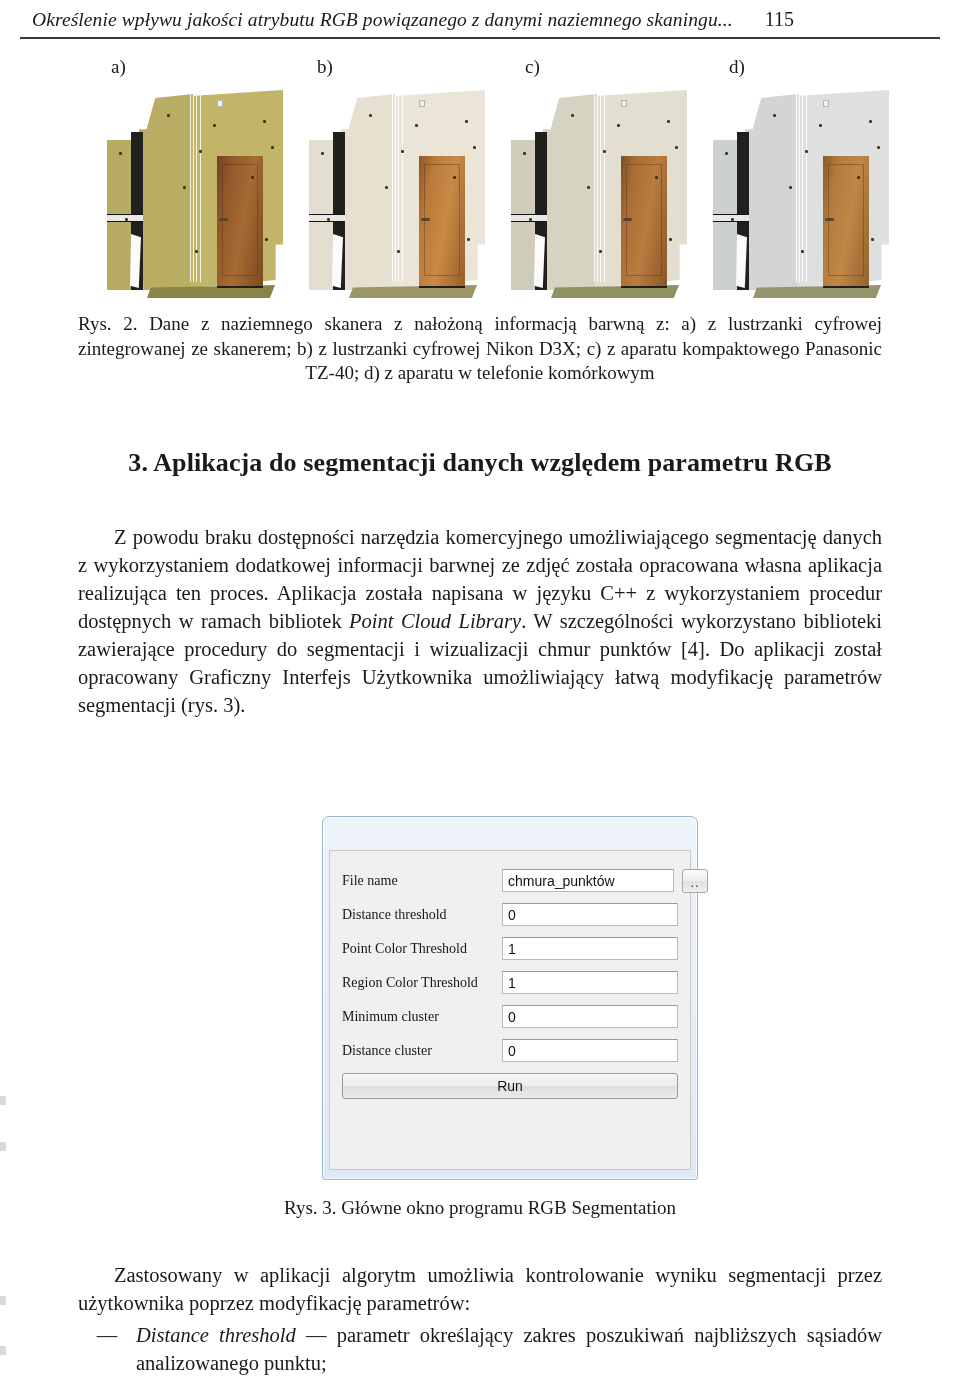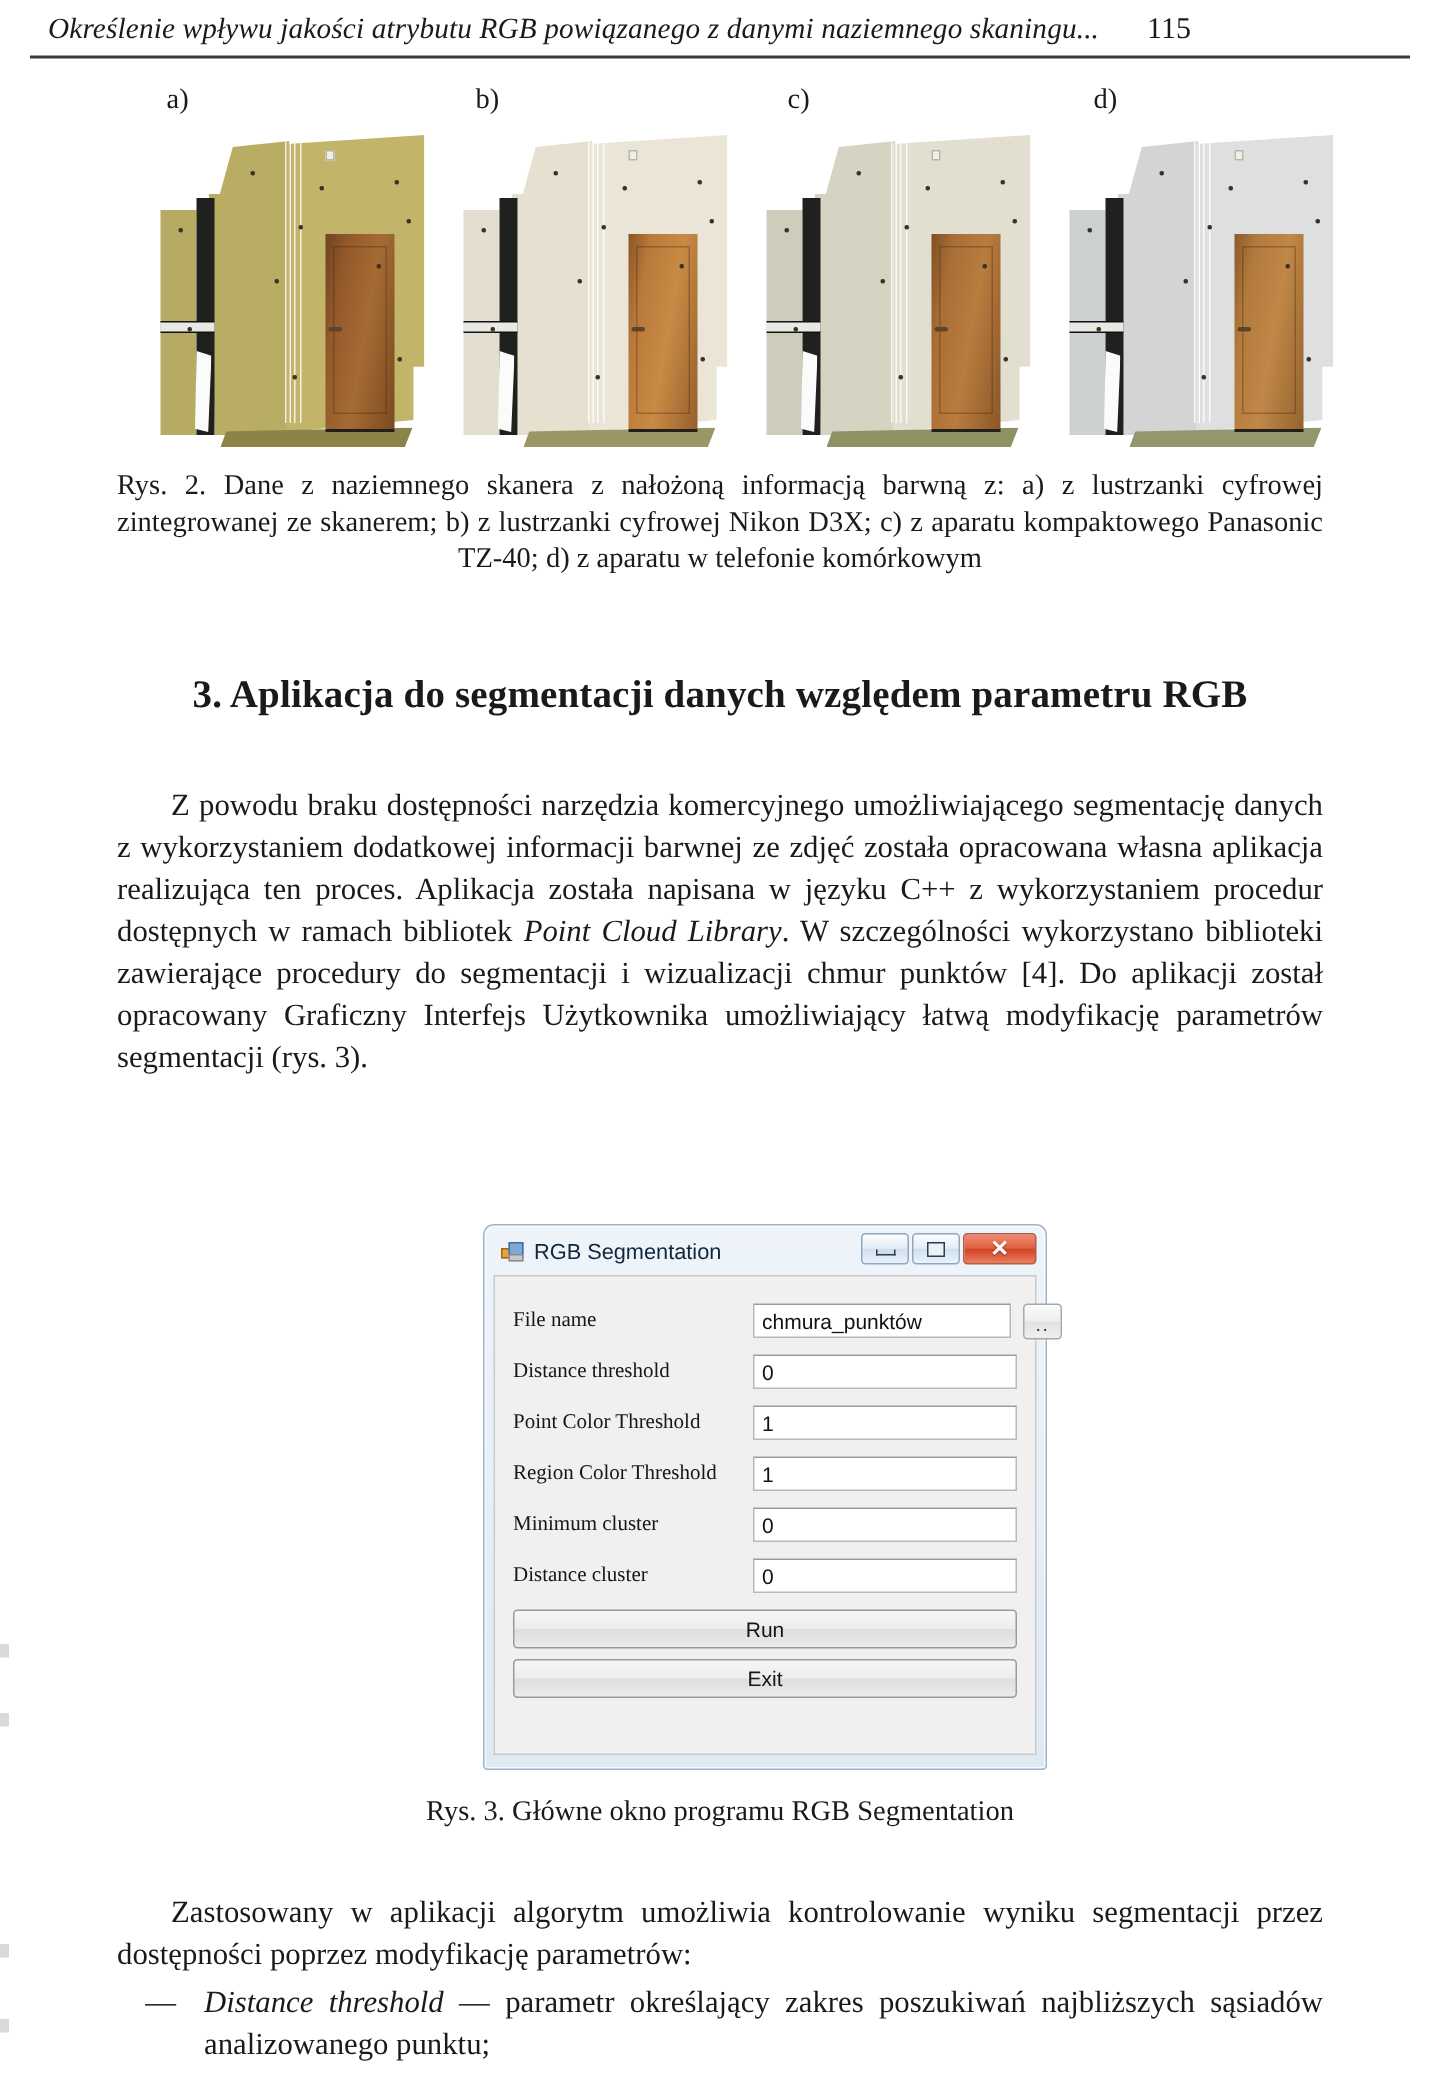--- a/index.html
+++ b/index.html
@@ -609,39 +609,20 @@
 
 <div class="caption" id="fig2-caption">Rys. 2. Dane z naziemnego skanera z nałożoną informacją barwną z: a) z lustrzanki cyfrowej zintegrowanej ze skanerem; b) z lustrzanki cyfrowej Nikon D3X; c) z aparatu kompaktowego Panasonic TZ-40; d) z aparatu w telefonie komórkowym</div>
 
 <div class="section-heading">3. Aplikacja do segmentacji danych względem parametru RGB</div>
 
 <div class="body-para" id="para-1"><span class="indent"></span><span>Z powodu braku dostępności narzędzia komercyjnego umożliwiającego segmentację danych z wykorzystaniem dodatkowej informacji barwnej ze zdjęć została opracowana własna aplikacja realizująca ten proces. Aplikacja została napisana w języku C++ z wykorzystaniem procedur dostępnych w ramach bibliotek </span><em class="it">Point Cloud Library</em><span>. W szczególności wykorzystano biblioteki zawierające procedury do segmentacji i wizualizacji chmur punktów [4]. Do aplikacji został opracowany Graficzny Interfejs Użytkownika umożliwiający łatwą modyfikację parametrów segmentacji (rys. 3).</span></div>
 
 <div class="dialog-wrap">
   <div class="dialog">
 
-    <div class="titlebar">
-      <span class="app-icon">
-        <span class="sq1"></span>
-          <span class="sq2"></span>
-          <span class="sq3"></span>
-      </span>
-      <span class="win-title">RGB Segmentation</span>
-      <span class="win-buttons">
-        <span class="winbtn">
-          <span class="glyph-min"></span>
-        </span>
-        <span class="winbtn">
-          <span class="glyph-max"></span>
-        </span>
-        <span class="winbtn close">
-          <span class="glyph-close">✕</span>
-        </span>
-      </span>
-    </div>
 
     <div class="client">
 
       <div class="form-row">
         <span class="form-label">File name</span>
         <span class="form-input short">chmura_punktów</span>
         <span class="browse-btn">..</span>
       </div>
 
       <div class="form-row">
@@ -663,29 +644,28 @@
         <span class="form-label">Minimum cluster</span>
         <span class="form-input">0</span>
       </div>
 
       <div class="form-row">
         <span class="form-label">Distance cluster</span>
         <span class="form-input">0</span>
       </div>
 
       <div class="dlg-button">Run</div>
-      <div class="dlg-button">Exit</div>
 
     </div>
   </div>
 </div>
 
 <div class="caption" id="fig3-caption">Rys. 3. Główne okno programu RGB Segmentation</div>
 
-<div class="body-para" id="para-2"><span class="indent"></span><span>Zastosowany w aplikacji algorytm umożliwia kontrolowanie wyniku segmentacji przez dostępności poprzez modyfikację parametrów:</span></div>
+<div class="body-para" id="para-2"><span class="indent"></span><span>Zastosowany w aplikacji algorytm umożliwia kontrolowanie wyniku segmentacji przez użytkownika poprzez modyfikację parametrów:</span></div>
 
 <div class="bullet-list">
   <div class="bullet-item">
     <span class="bullet-dash">—</span>
     <span class="bullet-text"><em class="it">Distance threshold</em><span> — parametr określający zakres poszukiwań najbliższych sąsiadów analizowanego punktu;</span></span>
   </div>
 </div>
 
 <div class="bleed" style="top:1096px"></div>
 <div class="bleed" style="top:1142px"></div>

